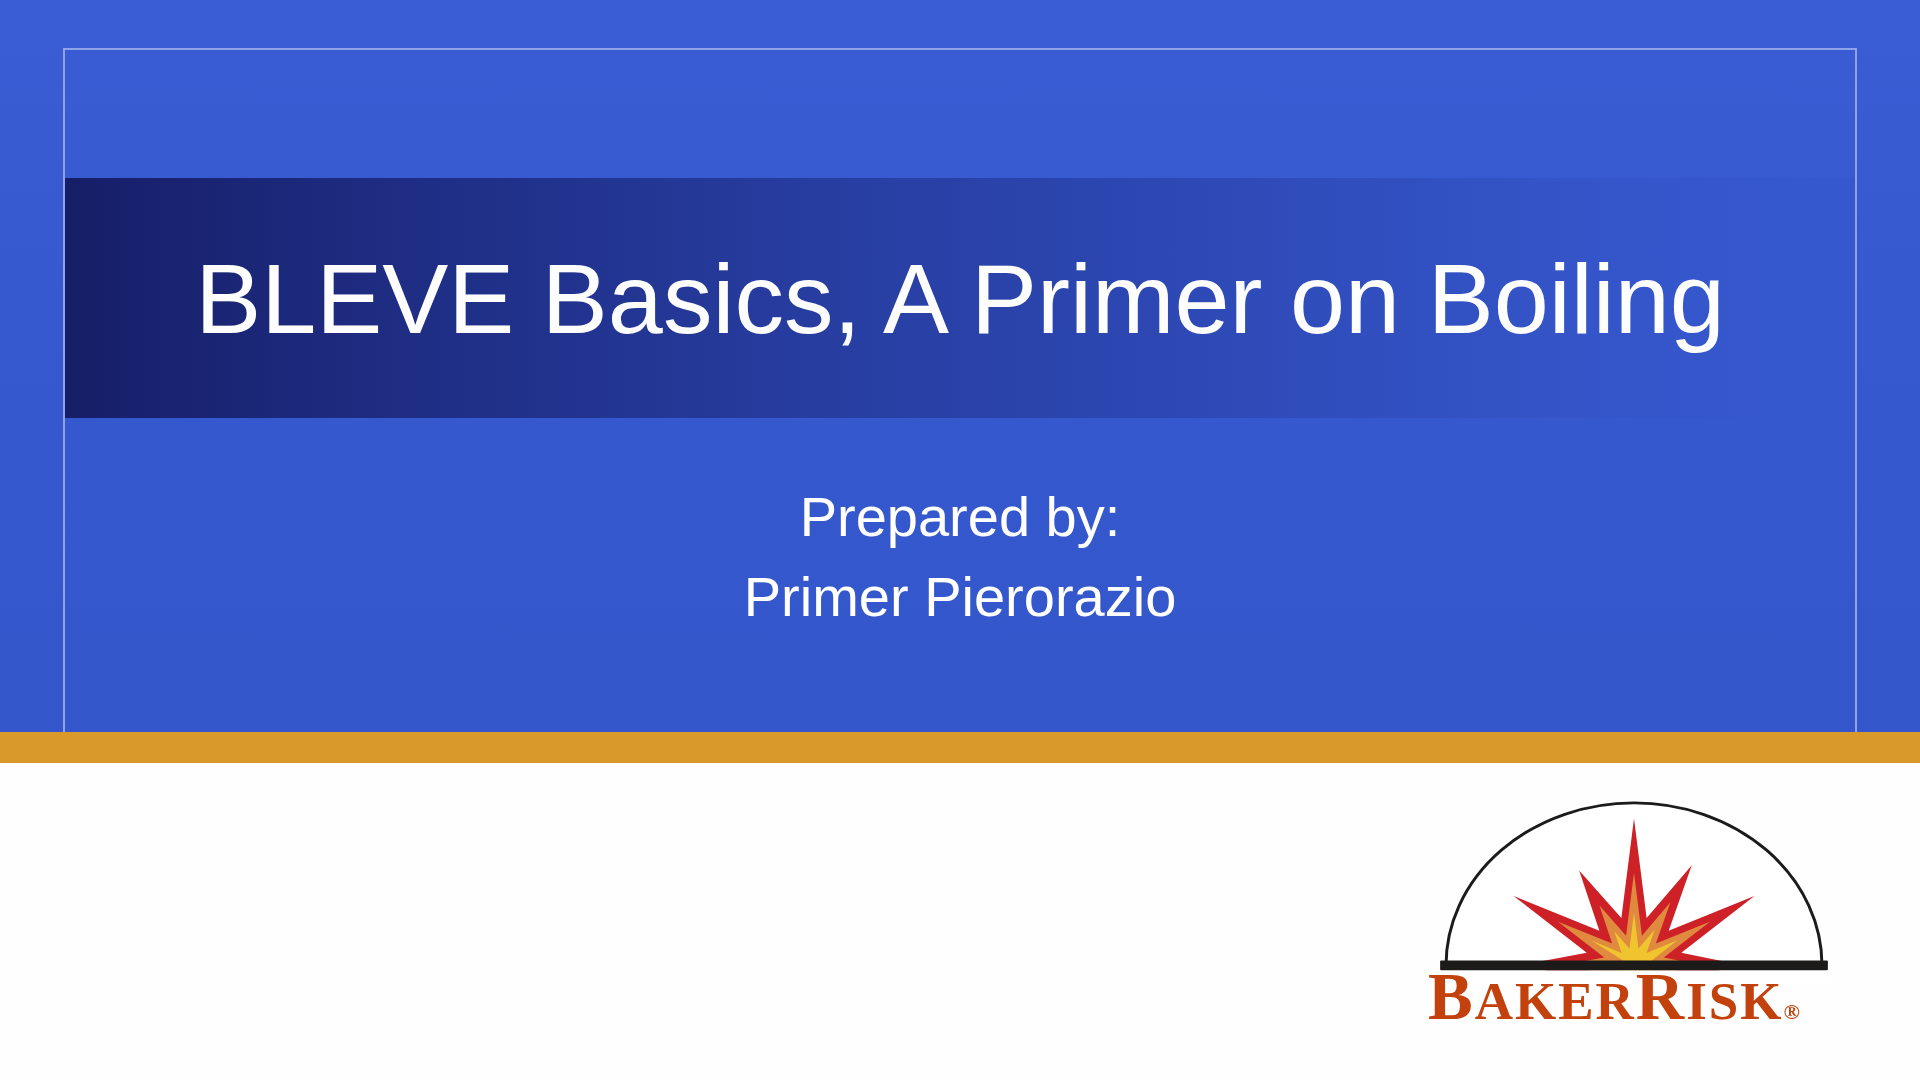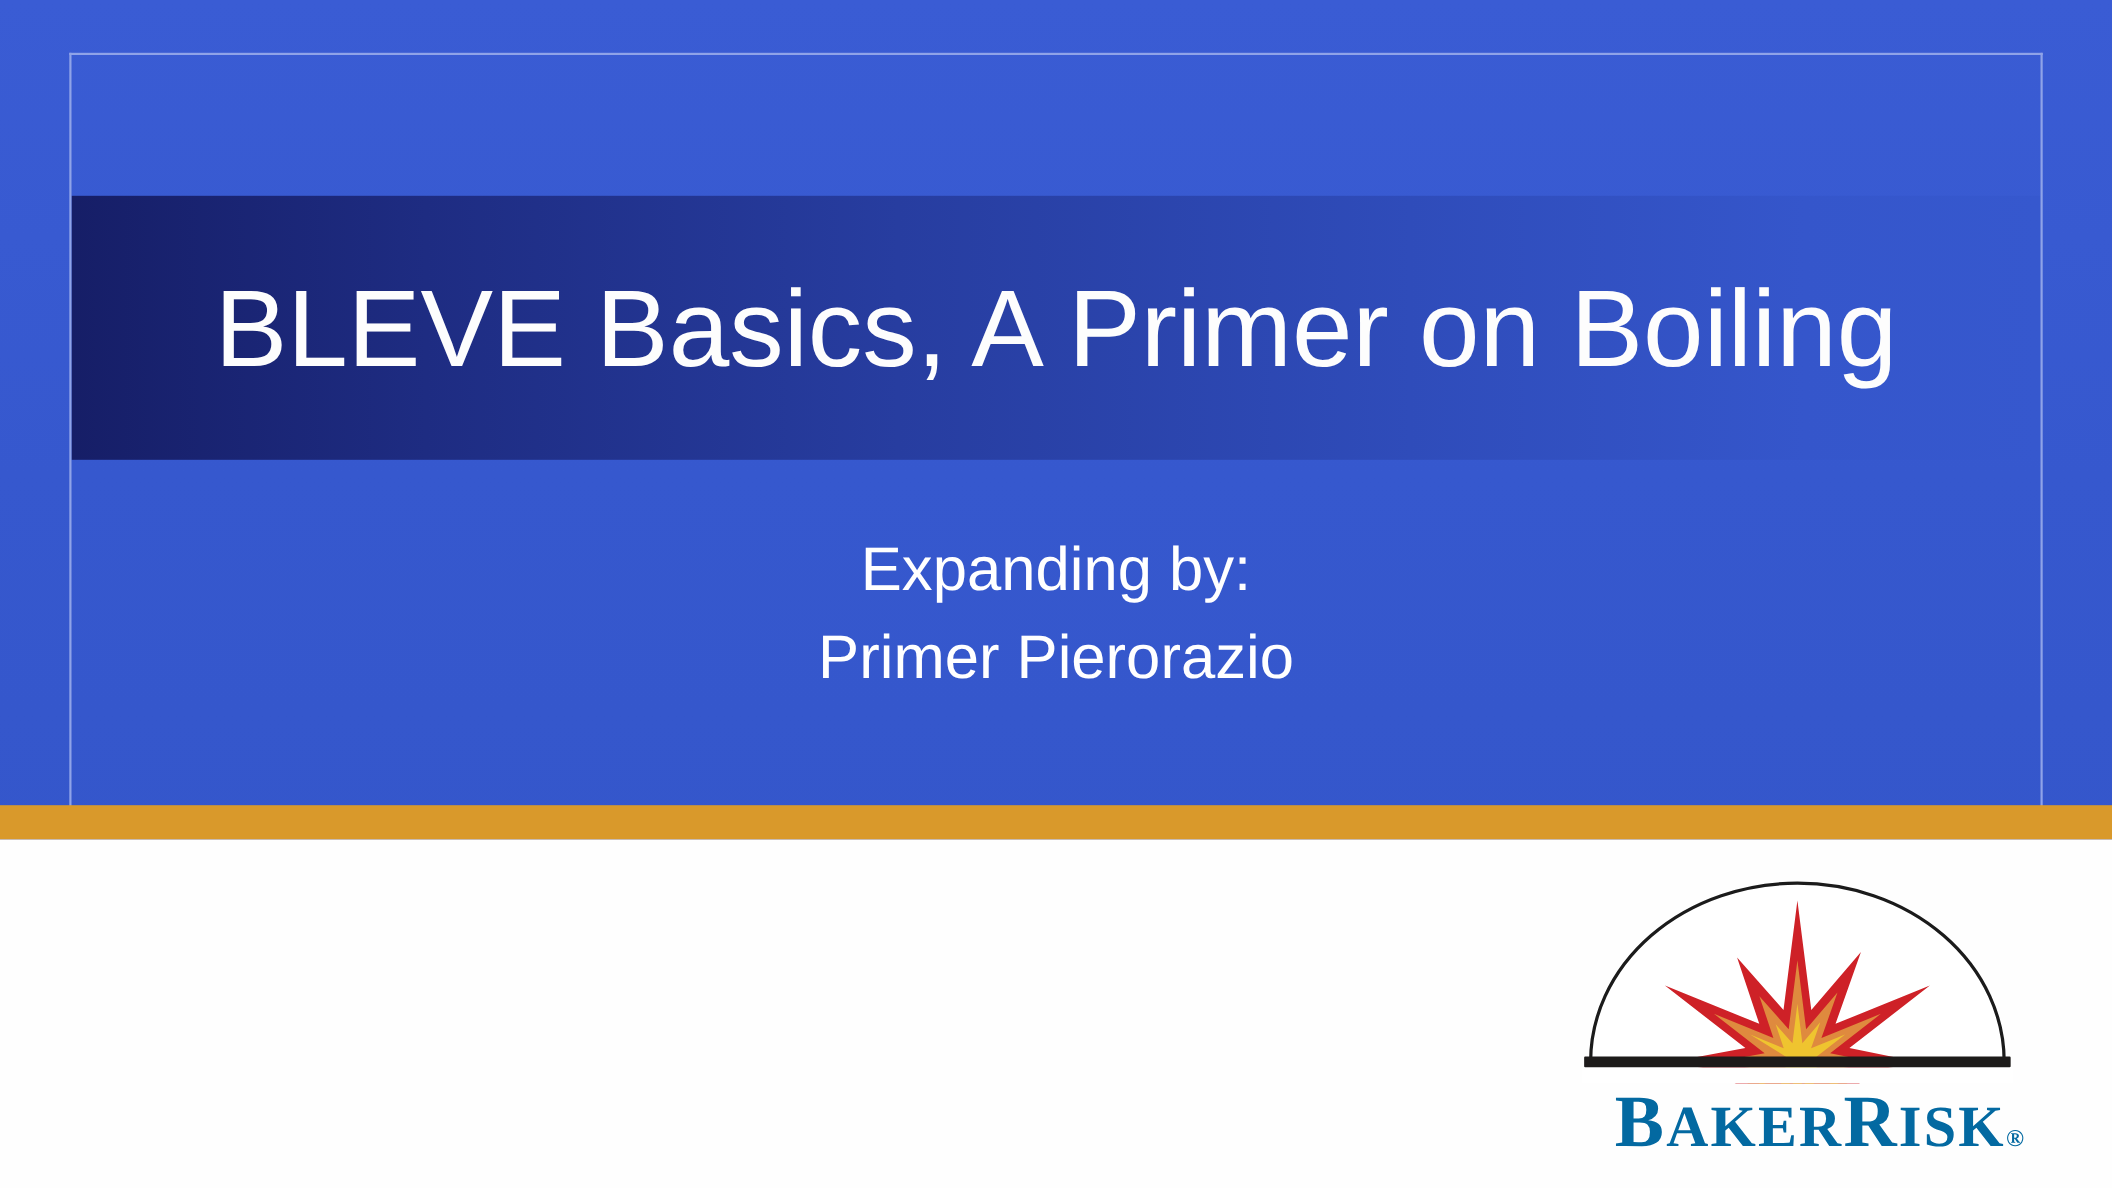--- a/index.html
+++ b/index.html
@@ -31,22 +31,22 @@
     position:absolute;left:0;top:732px;width:1920px;height:31px;
     background:#d9992b;z-index:6;
   }
   .footer{
     position:absolute;left:0;top:763px;width:1920px;height:317px;
     background:#fefefe;z-index:4;
   }
   .logo{position:absolute;left:1438px;top:0;width:392px;height:317px;}
   .logo svg{position:absolute;left:0;top:34px;width:392px;height:188px;}
   .brand{
-    position:absolute;left:-10px;top:226px;width:412px;text-align:right;
-    font-family:"Liberation Serif",serif;font-weight:700;color:#0369a1;
+    position:absolute;left:-10px;top:202px;width:412px;text-align:left;
+    font-family:"Liberation Serif",serif;font-weight:700;color:#c2410c;
     font-size:67px;line-height:62px;letter-spacing:2px;white-space:nowrap;
   }
   .brand .sc{font-size:53px;}
   .brand .reg{font-size:22px;letter-spacing:0;}
   .copyright{
     position:absolute;right:10px;top:1042px;
     font-family:"Liberation Serif",serif;font-size:27px;line-height:34px;
     color:#2b2f7c;white-space:nowrap;
   }
 </style>
@@ -55,21 +55,21 @@
 
 <div class="slide">
 
   <div class="frame"></div>
 
   <div class="banner">
     <div class="title-line">BLEVE Basics, A Primer on Boiling</div>
   </div>
 
   <div class="subtitle">
-    <div>Expanding by:</div>
+    <div>Prepared by:</div>
     <div>Primer Pierorazio</div>
   </div>
 
   <div class="gold-bar"></div>
 
   <div class="footer">
 
     <div class="logo">
       <svg viewBox="0 0 400 192" aria-hidden="true">
         <path d="M 8 172 A 192 166 0 0 1 392 172 Z" stroke="#1b1b1b" stroke-width="3" fill="#ffffff"></path>

